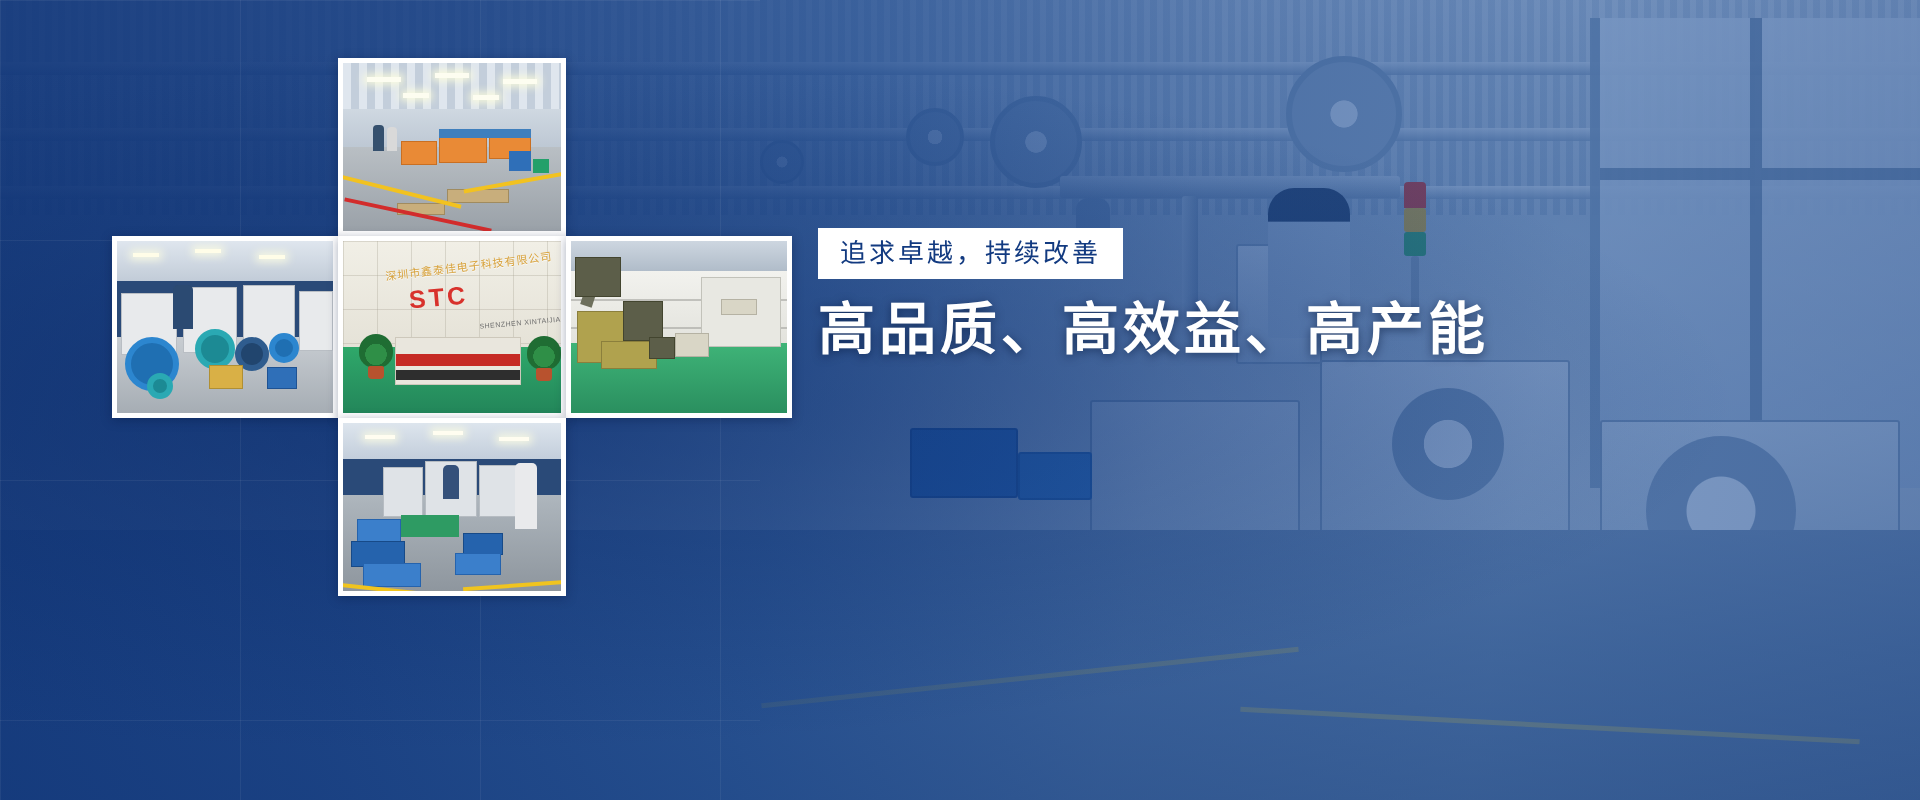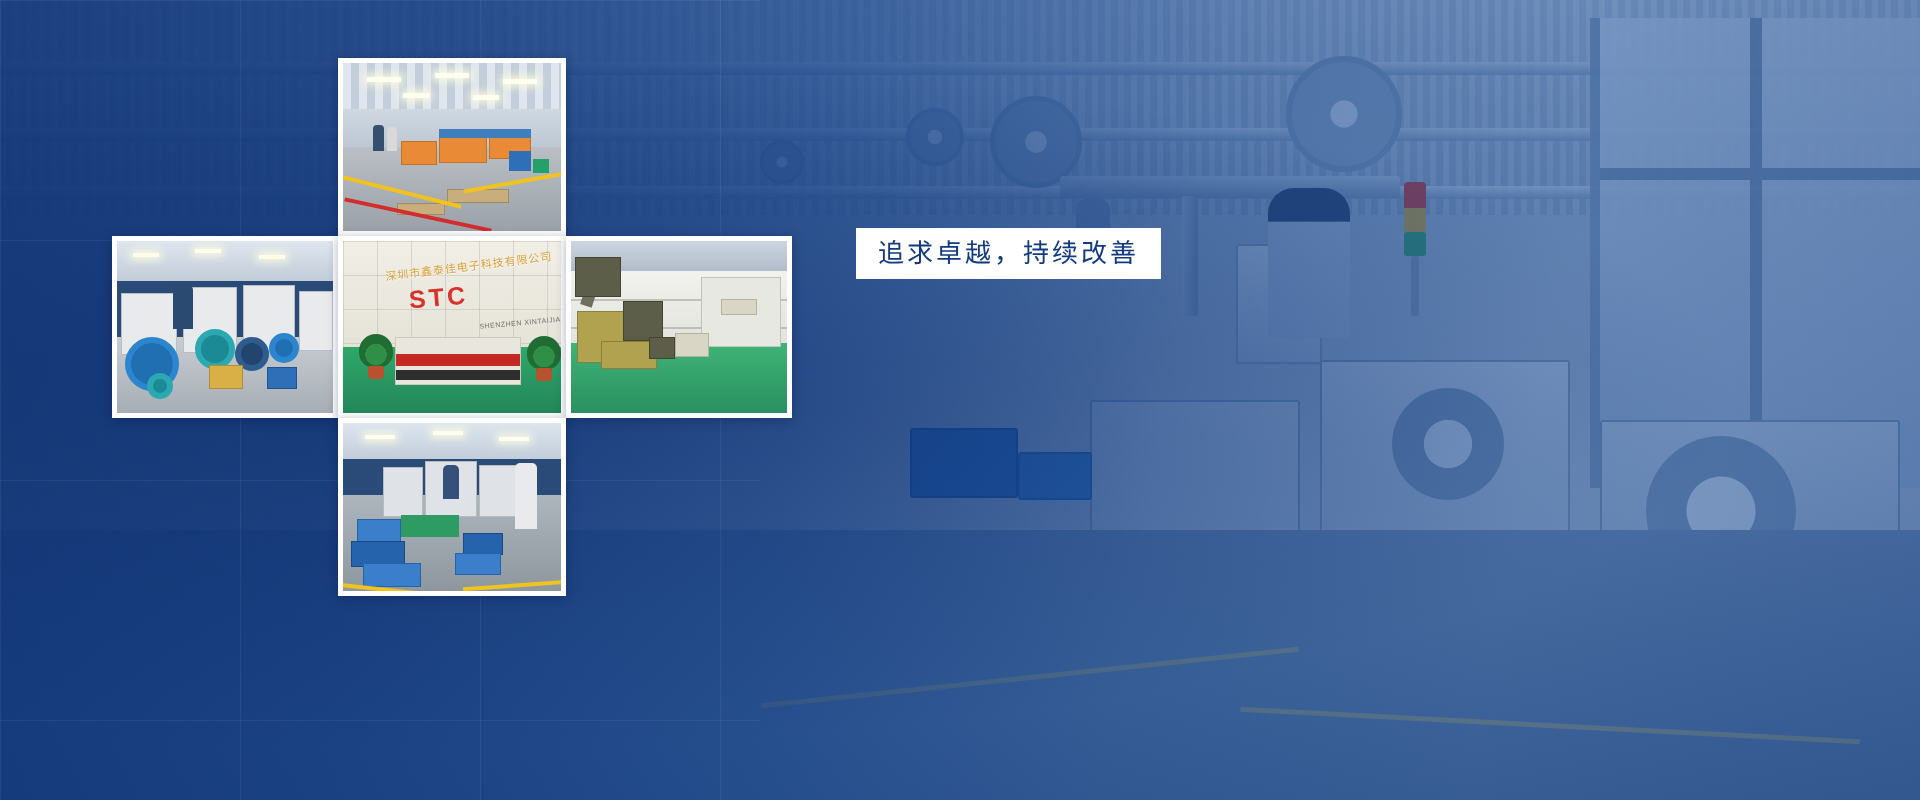--- a/index.html
+++ b/index.html
@@ -179,21 +179,21 @@
   .p5-crate.lt{background:#3b7fcb;border-color:#2563ad;}
   .p5-green{position:absolute;background:#2e9b63;}
   .p5-mach{position:absolute;background:#dfe3e7;border:1px solid #b6bcc2;}
   .p5-person{position:absolute;background:#e9eaec;border-radius:5px 5px 0 0;}
   .p5-person.blue{background:#35517a;}
 
   
 
   
   .text-block{
-    position:absolute; left:856px; top:228px; width:660px;
+    position:absolute; left:818px; top:228px; width:660px;
   }
   .tagline{
     display:inline-block;
     background:#ffffff;
     color:#123a80;
     font-size:26px;
     line-height:1;
     letter-spacing:3px;
     padding:12px 22px 13px 22px;
     font-family:"Liberation Sans","DejaVu Sans",sans-serif;
@@ -393,16 +393,17 @@
         <div class="p5-crate lt" style="left:112px;top:130px;width:46px;height:22px;"></div>
         <div class="p5-stripe" style="left:-6px;top:166px;width:120px;transform:rotate(6deg);"></div>
         <div class="p5-stripe" style="left:120px;top:160px;width:120px;transform:rotate(-4deg);"></div>
       </div>
     </div>
   </div>
 
   <div class="text-block">
     <div class="tagline">追求卓越，持续改善</div>
 
+    <div class="headline">高品质、高效益、高产能</div>
 
   </div>
 
 </div>
 
 </body></html>

